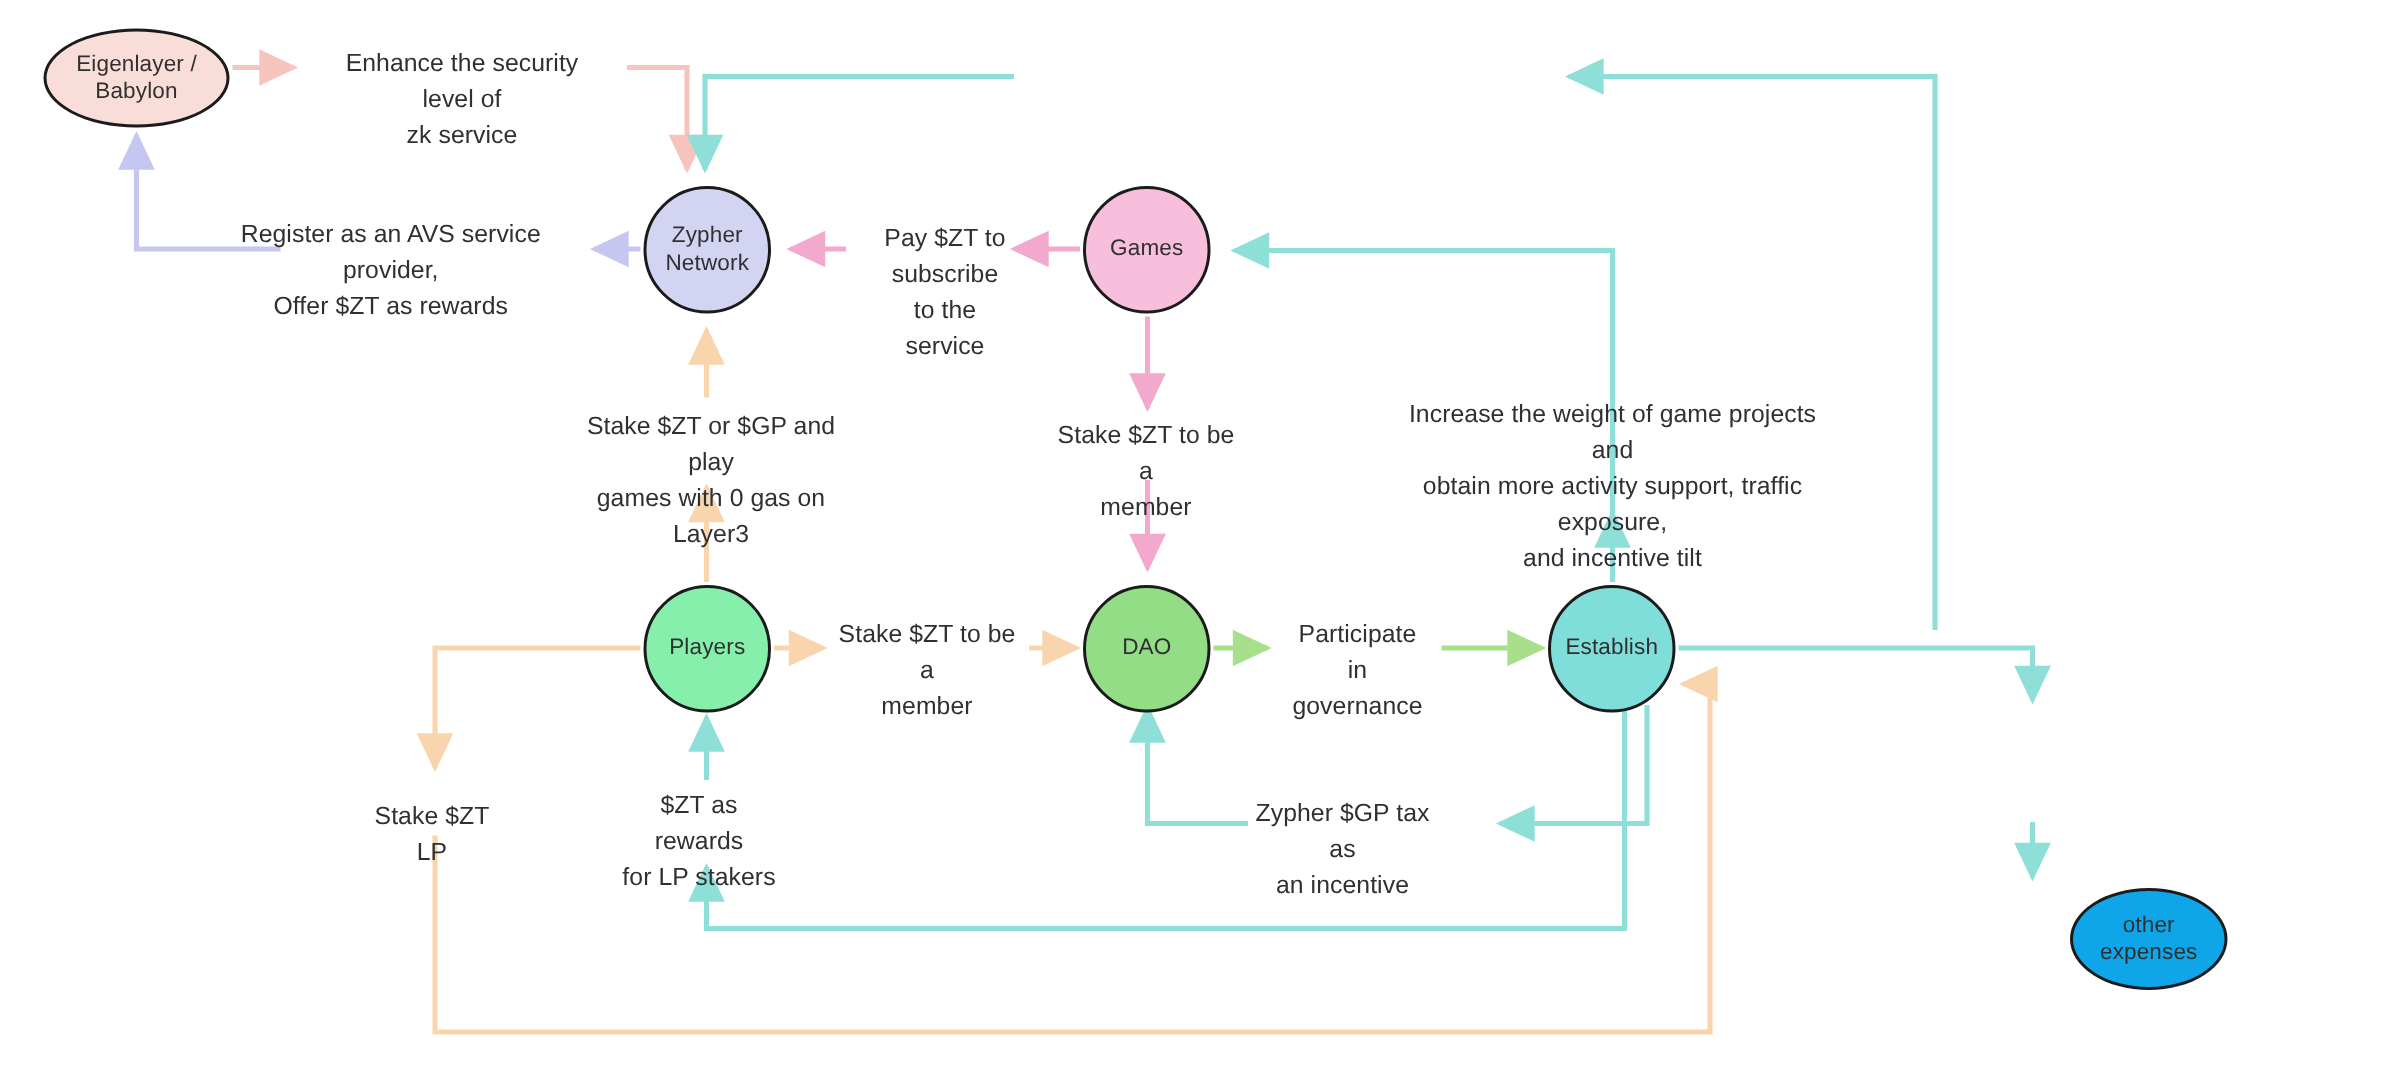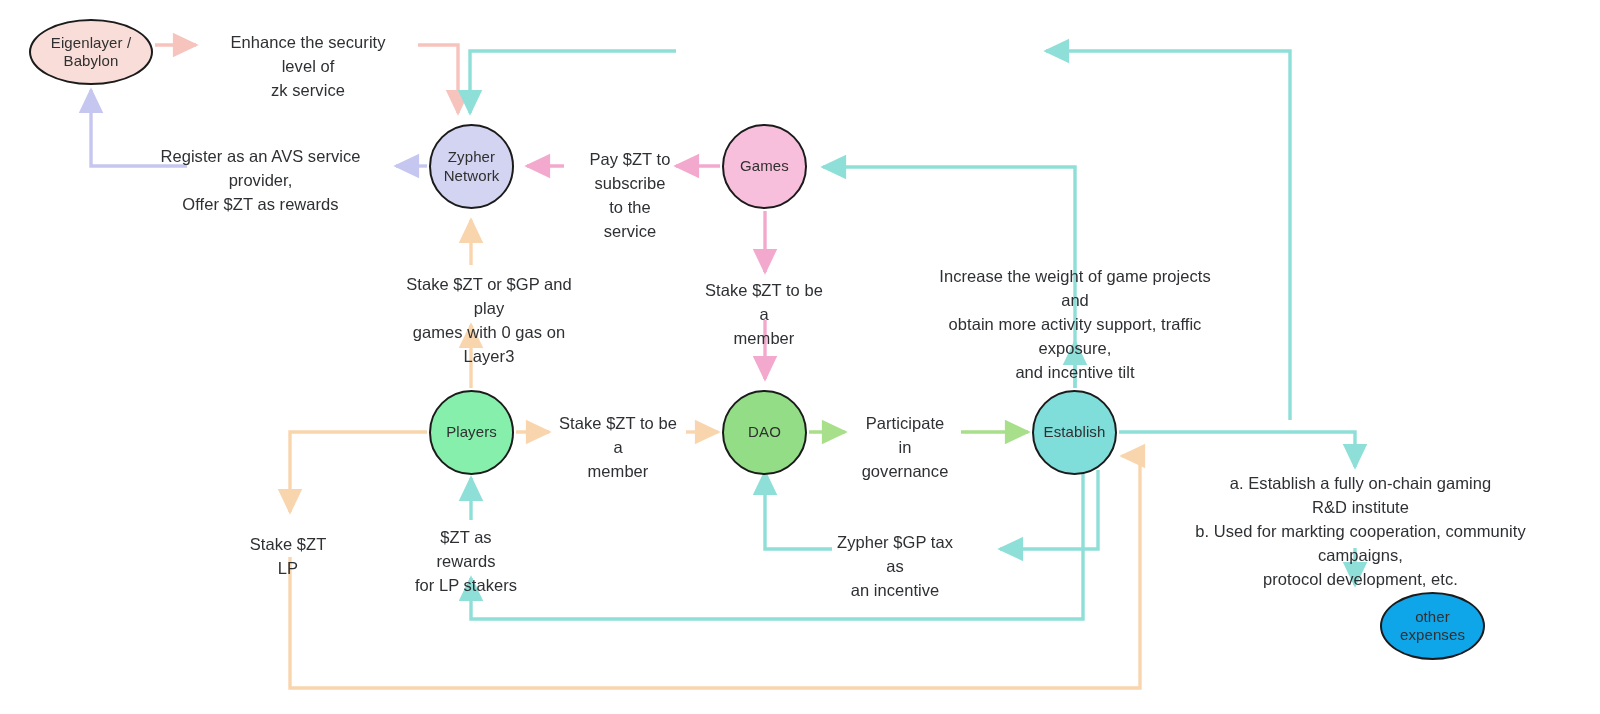--- a/index.html
+++ b/index.html
@@ -158,40 +158,36 @@
 zk service</div>
 
 
   <div class="label" style="left:138px;top:145px;width:245px;">Register as an AVS service provider,
 Offer $ZT as rewards</div>
 
   <div class="label" style="left:568px;top:148px;width:92px;margin-left:16px;">Pay $ZT to
 subscribe
 to the service</div>
 
-  <div class="label" style="left:398px;top:273px;width:182px;">Stake $ZT or $GP and play
+  <div class="label" style="left:383px;top:273px;width:182px;">Stake $ZT or $GP and play
 games with 0 gas on Layer3</div>
 
   <div class="label" style="left:702px;top:279px;width:124px;">Stake $ZT to be a
 member</div>
 
   <div class="label" style="left:925px;top:265px;width:300px;">Increase the weight of game projects and
 obtain more activity support, traffic exposure,
 and incentive tilt</div>
 
   <div class="label" style="left:556px;top:412px;width:124px;">Stake $ZT to be a
 member</div>
 
   <div class="label" style="left:858px;top:412px;width:94px;">Participate in
 governance</div>
 
-  <div class="label" style="left:1174px;top:472px;width:373px;">a. Establish a fully on-chain gaming
-R&amp;D institute
-b. Used for markting cooperation, community campaigns,
-protocol development, etc.</div>
 
   <div class="label" style="left:238px;top:533px;width:100px;">Stake $ZT LP</div>
 
   <div class="label" style="left:411px;top:526px;width:110px;">$ZT as rewards
 for LP stakers</div>
 
   <div class="label" style="left:836px;top:531px;width:118px;">Zypher $GP tax as
 an incentive</div>
 
 </div>

